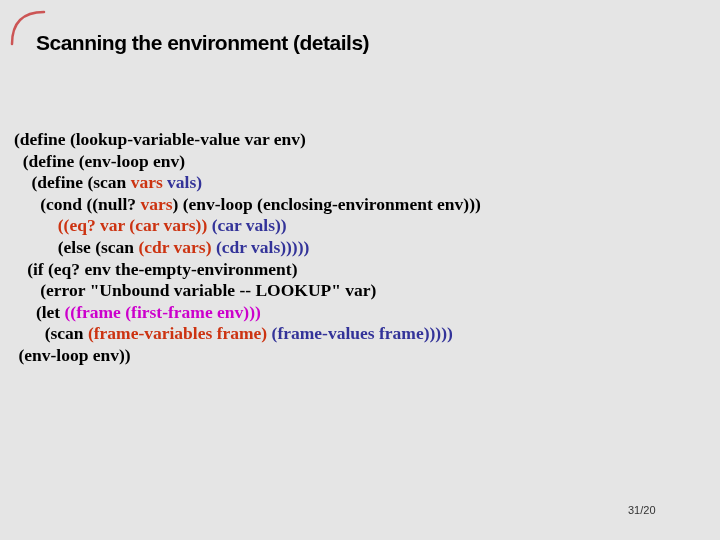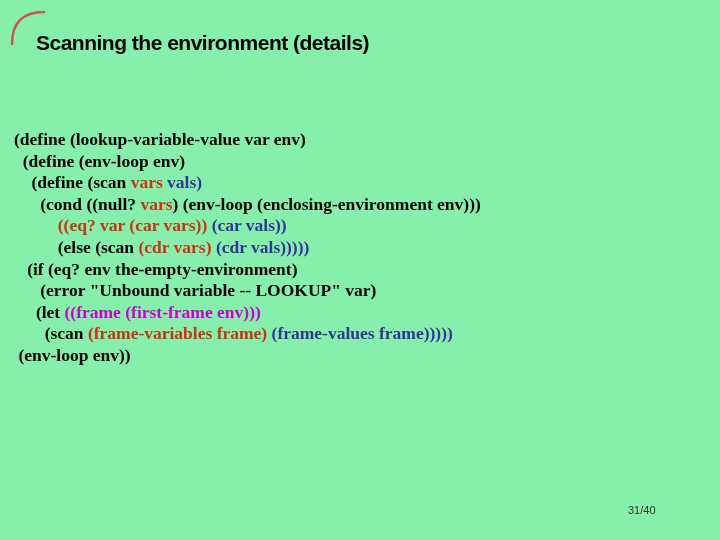--- a/index.html
+++ b/index.html
@@ -7,21 +7,21 @@
     padding: 0;
     background: #ffffff;
     width: 720px;
     height: 540px;
     overflow: hidden;
   }
   .slide {
     position: relative;
     width: 720px;
     height: 540px;
-    background: #86efac;
+    background: #e5e5e5;
     font-family: "Liberation Sans", sans-serif;
   }
   .frame-corner {
     position: absolute;
     left: 10px;
     top: 10px;
   }
   .title {
     position: absolute;
     left: 36px;
@@ -63,15 +63,15 @@
 <div class="slide">
 
   <svg class="frame-corner" width="38" height="38" viewBox="0 0 38 38">
     <path id="corner-arc" d="M 2 34 Q 2 2 34 2" fill="none" stroke="#cc5555" stroke-width="2.5" stroke-linecap="round"></path>
   </svg>
 
   <div class="title">Scanning the environment (details)</div>
 
   <div class="code" id="code-block"><div class="code-line"><span style="color: rgb(0, 0, 0);">(define (lookup-variable-value var env)</span></div><div class="code-line"><span style="color: rgb(0, 0, 0);">  (define (env-loop env)</span></div><div class="code-line"><span style="color: rgb(0, 0, 0);">    (define (scan </span><span style="color: rgb(204, 51, 17);">vars</span><span style="color: rgb(0, 0, 0);"> </span><span style="color: rgb(51, 51, 153);">vals)</span></div><div class="code-line"><span style="color: rgb(0, 0, 0);">      (cond ((null? </span><span style="color: rgb(204, 51, 17);">vars</span><span style="color: rgb(0, 0, 0);">) (env-loop (enclosing-environment env)))</span></div><div class="code-line"><span style="color: rgb(0, 0, 0);">          </span><span style="color: rgb(204, 51, 17);">((eq? var (car vars))</span><span style="color: rgb(0, 0, 0);"> </span><span style="color: rgb(51, 51, 153);">(car vals))</span></div><div class="code-line"><span style="color: rgb(0, 0, 0);">          (else (scan </span><span style="color: rgb(204, 51, 17);">(cdr vars)</span><span style="color: rgb(0, 0, 0);"> </span><span style="color: rgb(51, 51, 153);">(cdr vals)))))</span></div><div class="code-line"><span style="color: rgb(0, 0, 0);">   (if (eq? env the-empty-environment)</span></div><div class="code-line"><span style="color: rgb(0, 0, 0);">      (error "Unbound variable -- LOOKUP" var)</span></div><div class="code-line"><span style="color: rgb(0, 0, 0);">     (let </span><span style="color: rgb(204, 0, 204);">((frame (first-frame env)))</span></div><div class="code-line"><span style="color: rgb(0, 0, 0);">       (scan </span><span style="color: rgb(204, 51, 17);">(frame-variables frame)</span><span style="color: rgb(0, 0, 0);"> </span><span style="color: rgb(51, 51, 153);">(frame-values frame)))))</span></div><div class="code-line"><span style="color: rgb(0, 0, 0);"> (env-loop env))</span></div></div>
 
-  <div class="pagenum">31/40</div>
+  <div class="pagenum">31/20</div>
 
 </div>
 
 </body></html>

